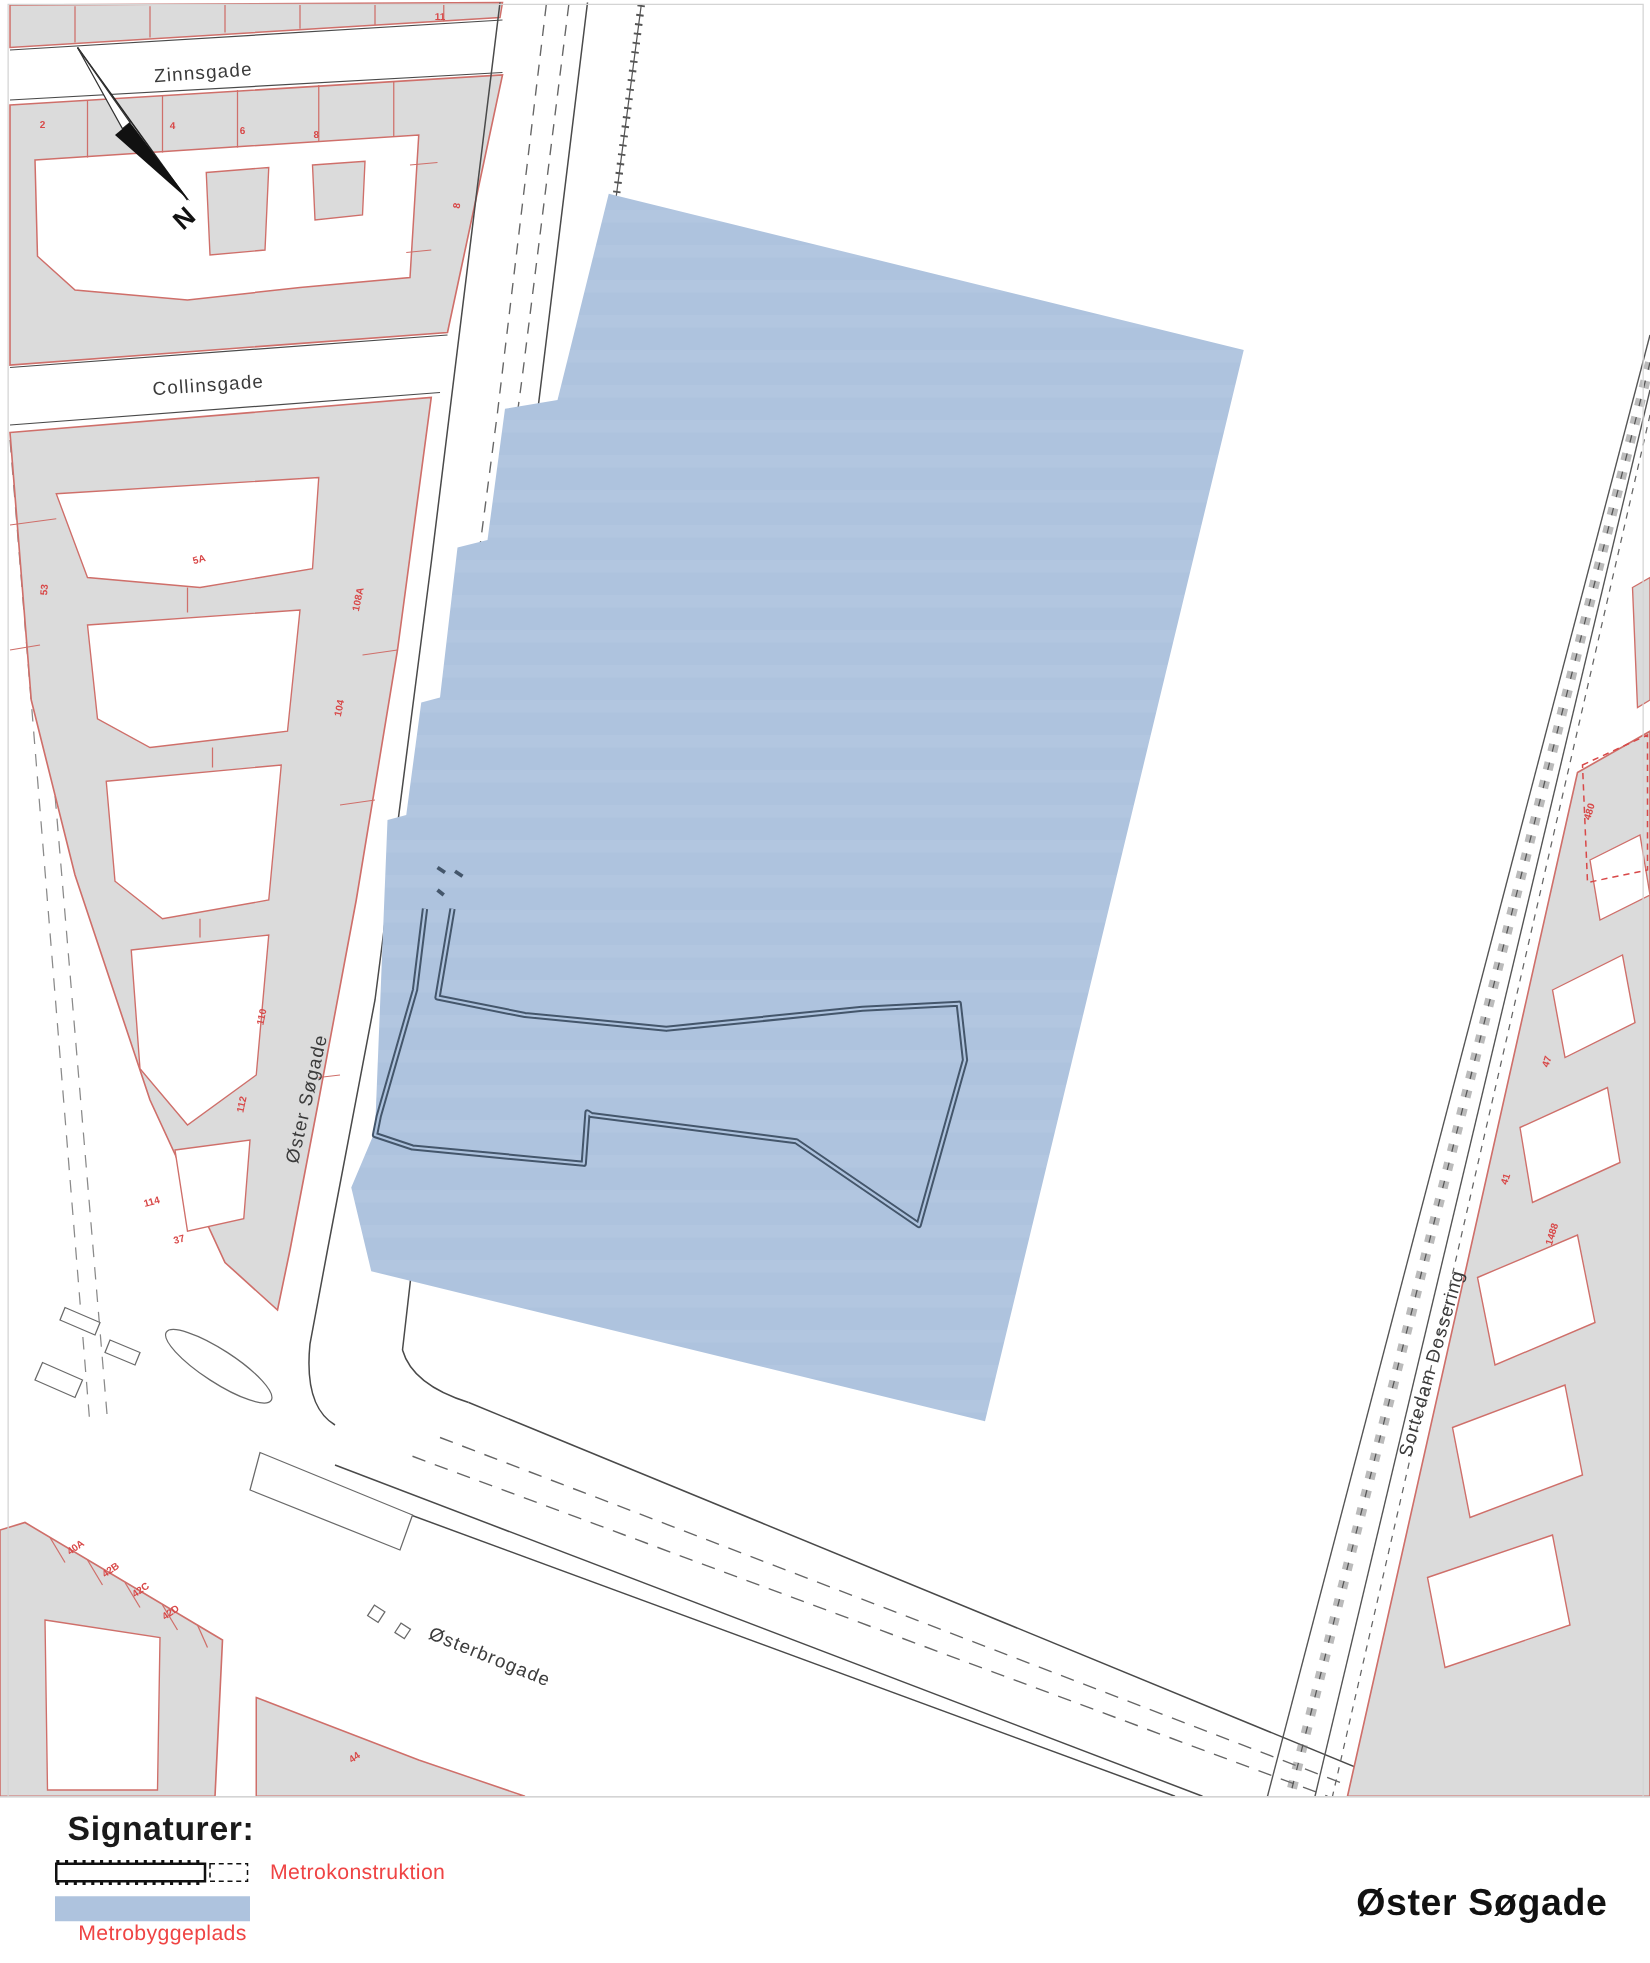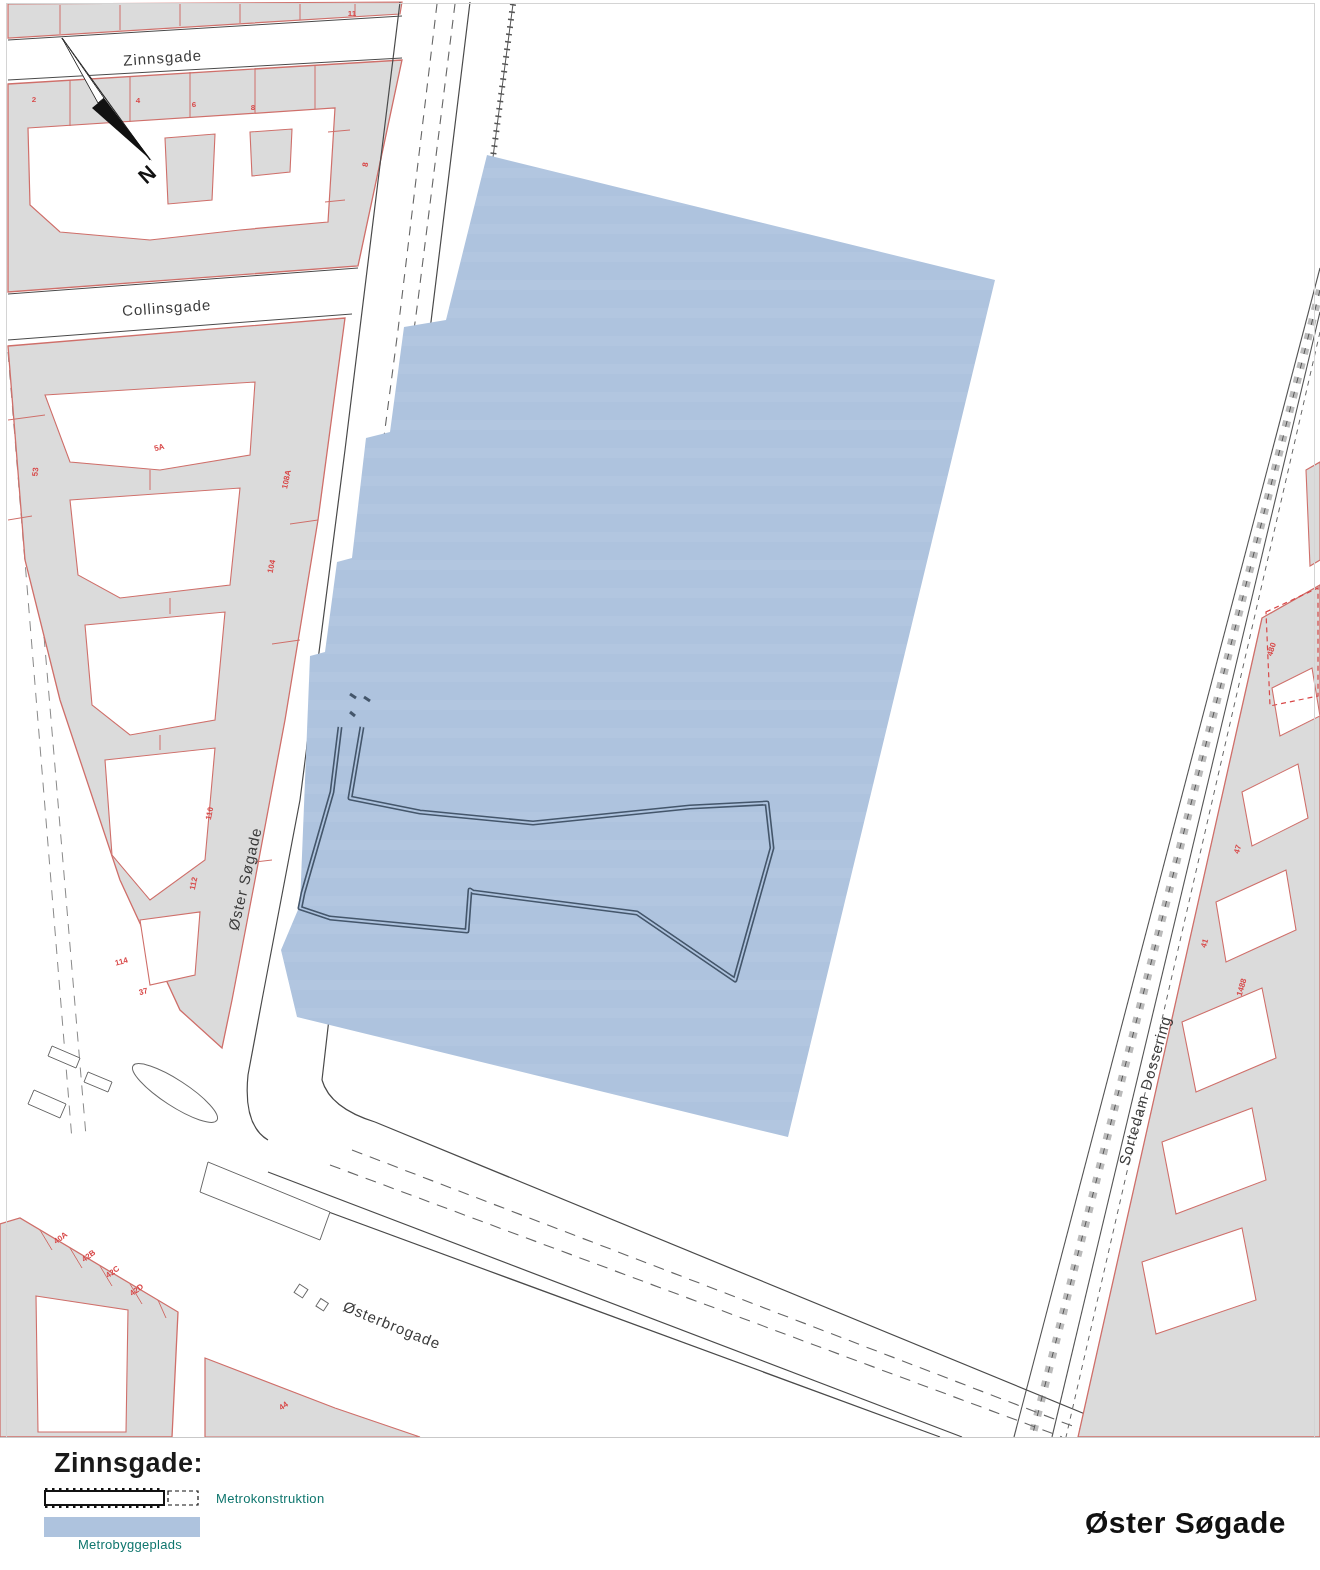--- a/index.html
+++ b/index.html
@@ -8,21 +8,21 @@
   svg text{font-family:"Liberation Sans",sans-serif;}
   .street-label{fill:#3b3b3b;font-size:15px;letter-spacing:1px;}
   .parcel-num{fill:#d84848;font-size:8px;font-weight:bold;}
   .legend{position:absolute;left:0;top:1437px;width:1320px;height:133px;background:#ffffff;border-top:1px solid #c9c9c9;border-bottom:1px solid #dcdcdc;}
   .legend-heading{position:absolute;left:54px;top:10px;font-size:27px;font-weight:bold;letter-spacing:0.5px;}
   .legend-row{position:absolute;left:44px;display:flex;align-items:center;}
   .legend-row.row1{top:50px;}
   .legend-row.row2{top:79px;flex-direction:column;}
   .legend-sym{width:156px;height:20px;margin-right:16px;flex:0 0 auto;}
   .legend-swatch{width:156px;height:20px;margin-right:16px;background:#aec3de;flex:0 0 auto;}
-  .legend-label{font-size:13px;color:#0f766e;letter-spacing:0.3px;}
+  .legend-label{font-size:17px;color:#ef4444;letter-spacing:0.3px;}
   .map-title{position:absolute;right:34px;top:68px;font-size:30px;font-weight:bold;letter-spacing:0.5px;color:#111;}
 </style>
 </head>
 <body>
 
 <div class="map-wrap">
 <svg viewBox="0 0 1320 1440" width="1320" height="1440">
   <defs>
     <pattern id="bluestripe" width="28" height="28" patternUnits="userSpaceOnUse">
       <rect width="28" height="28" fill="#aec3de"></rect>
@@ -204,21 +204,21 @@
     <text class="parcel-num" transform="translate(1240,850) rotate(-73)">47</text>
     <text class="parcel-num" transform="translate(1207,944) rotate(-73)">41</text>
     <text class="parcel-num" transform="translate(1244,988) rotate(-73)">1488</text>
   </g>
 
   <rect x="6.5" y="3.5" width="1308" height="1434" fill="none" stroke="#d4d4d4" stroke-width="1"></rect>
 </svg>
 </div>
 
 <div class="legend">
-  <div class="legend-heading">Zinnsgade:</div>
+  <div class="legend-heading">Signaturer:</div>
 
   <div class="legend-row row1">
     <svg class="legend-sym" viewBox="0 0 156 20">
       <line x1="1" y1="2" x2="120" y2="2" stroke="#111" stroke-width="5" stroke-dasharray="2.5 4.5"></line>
       <line x1="1" y1="18" x2="120" y2="18" stroke="#111" stroke-width="5" stroke-dasharray="2.5 4.5"></line>
       <rect x="1" y="3" width="119" height="14" fill="#ffffff" stroke="#111" stroke-width="2"></rect>
       <rect x="124" y="3" width="30" height="14" fill="none" stroke="#111" stroke-width="1.2" stroke-dasharray="4 3"></rect>
     </svg>
     <span class="legend-label">Metrokonstruktion</span>
   </div>

